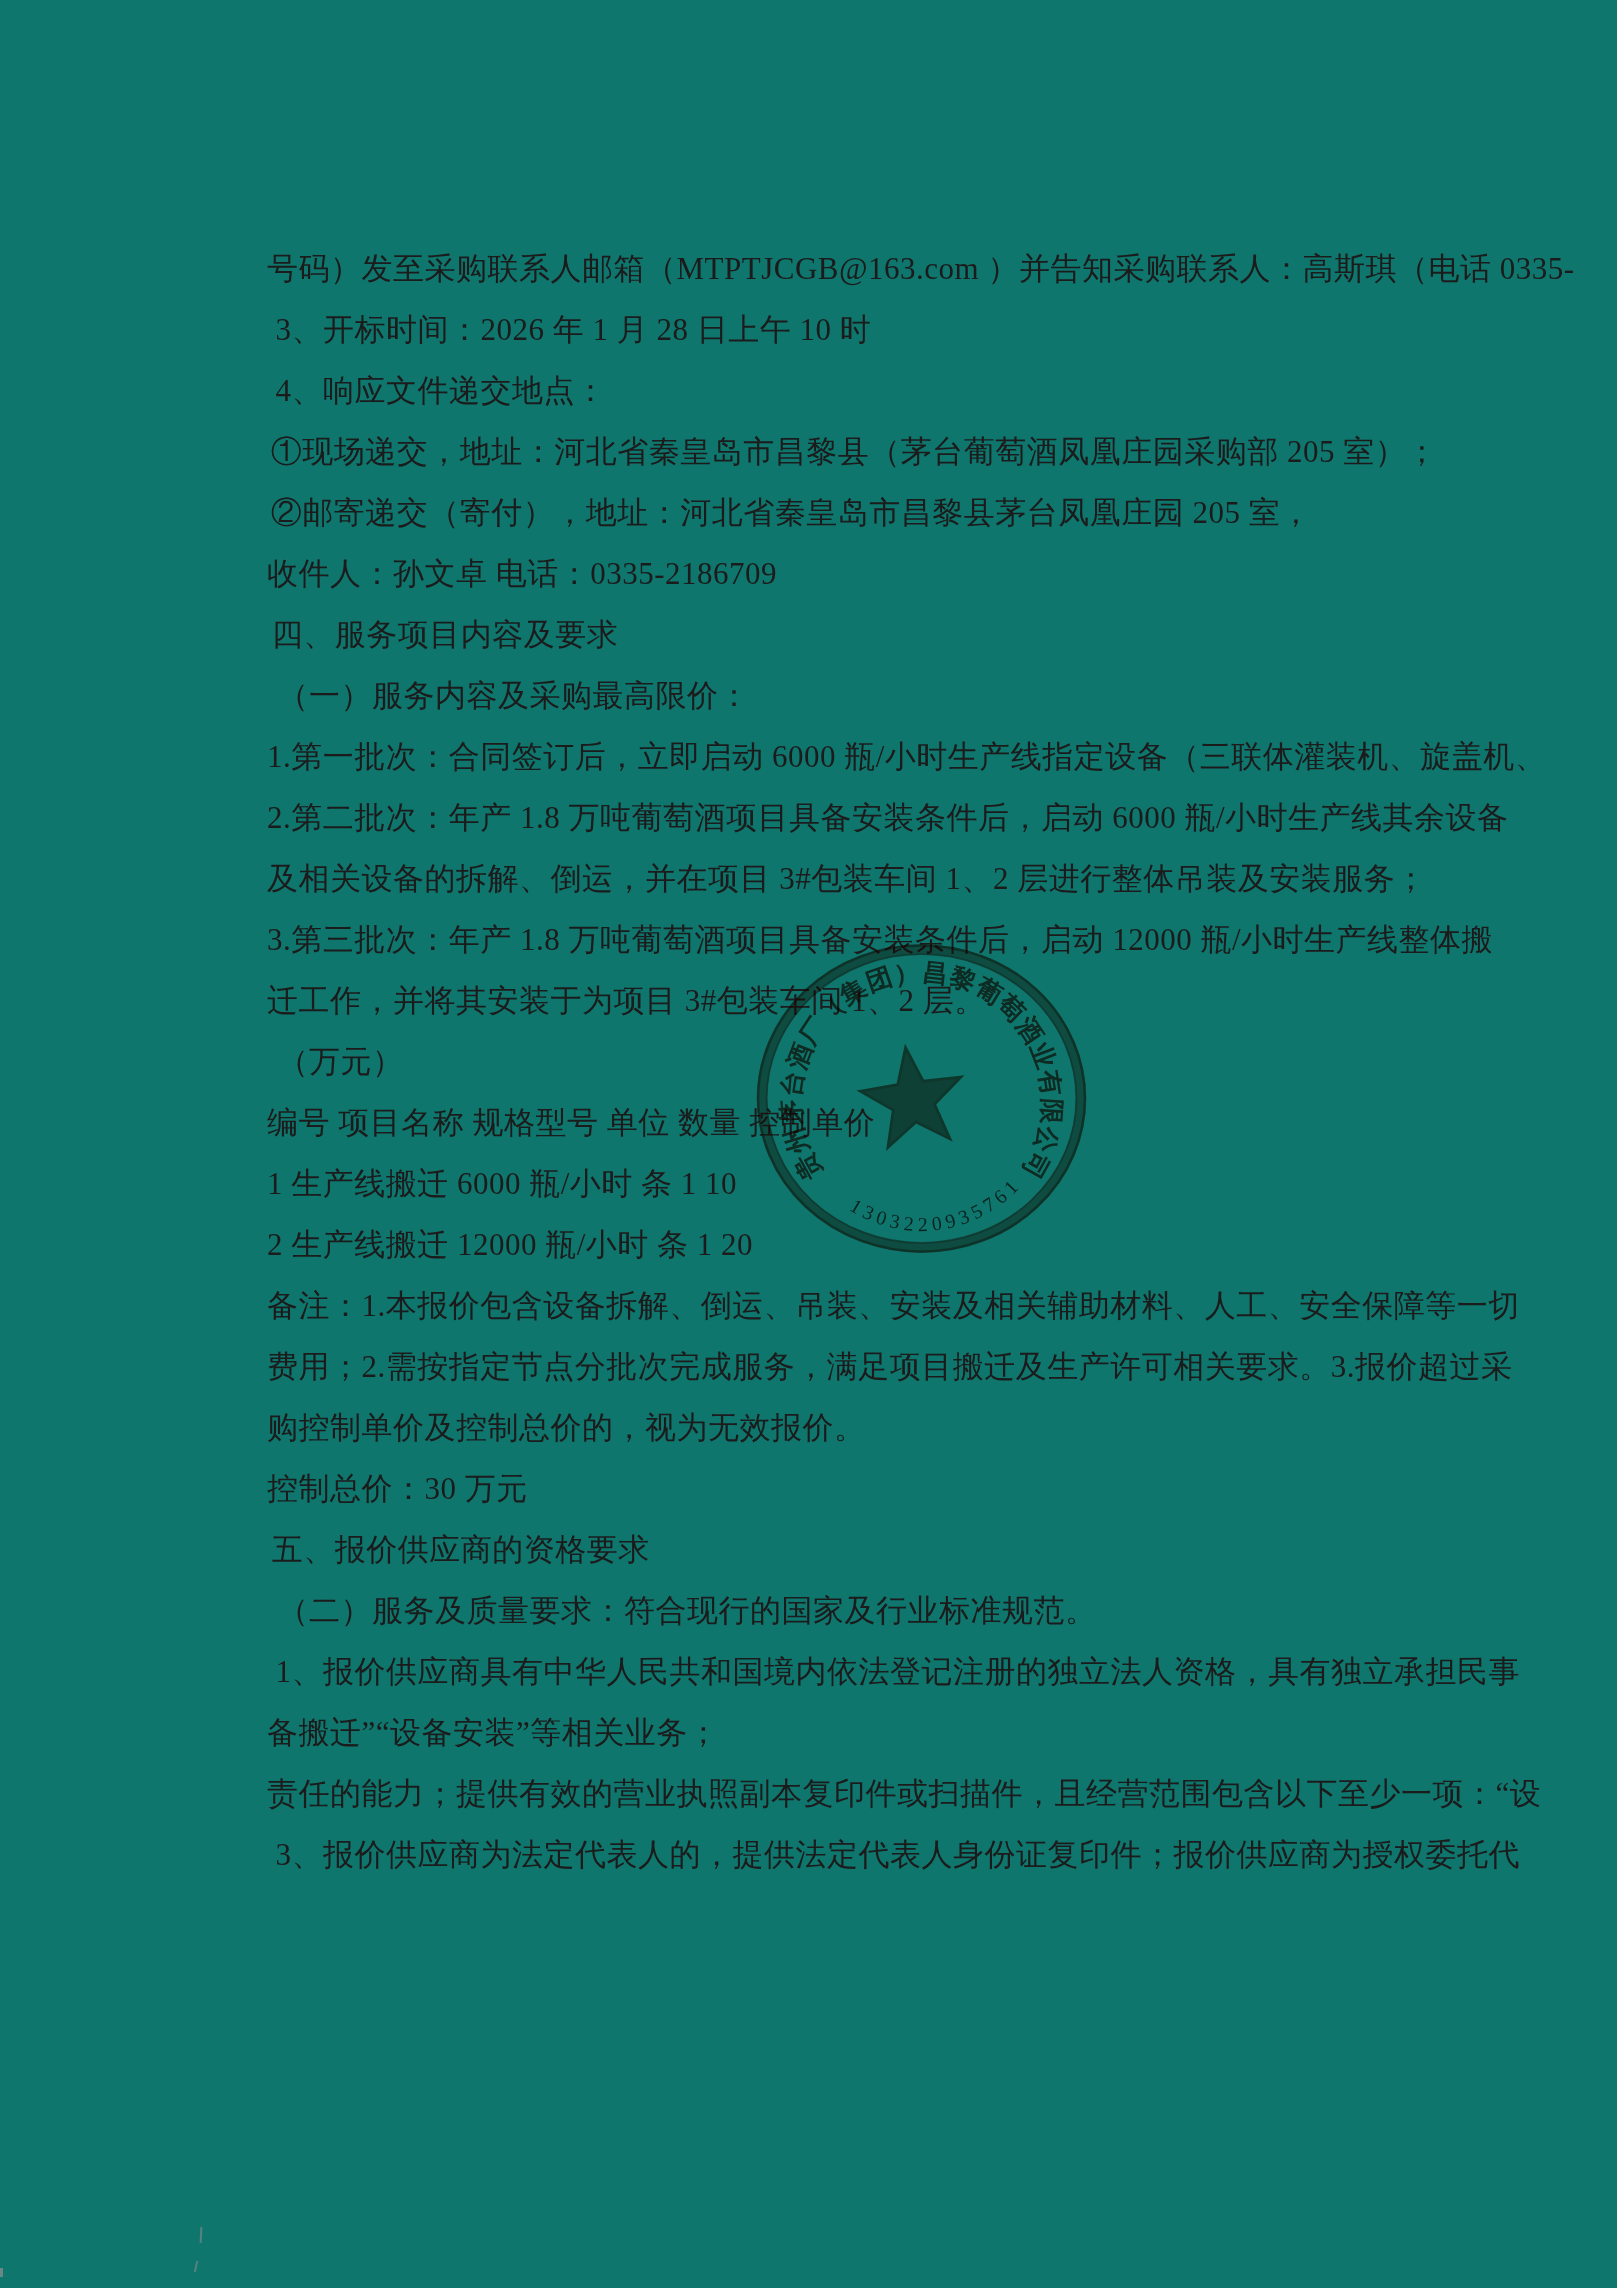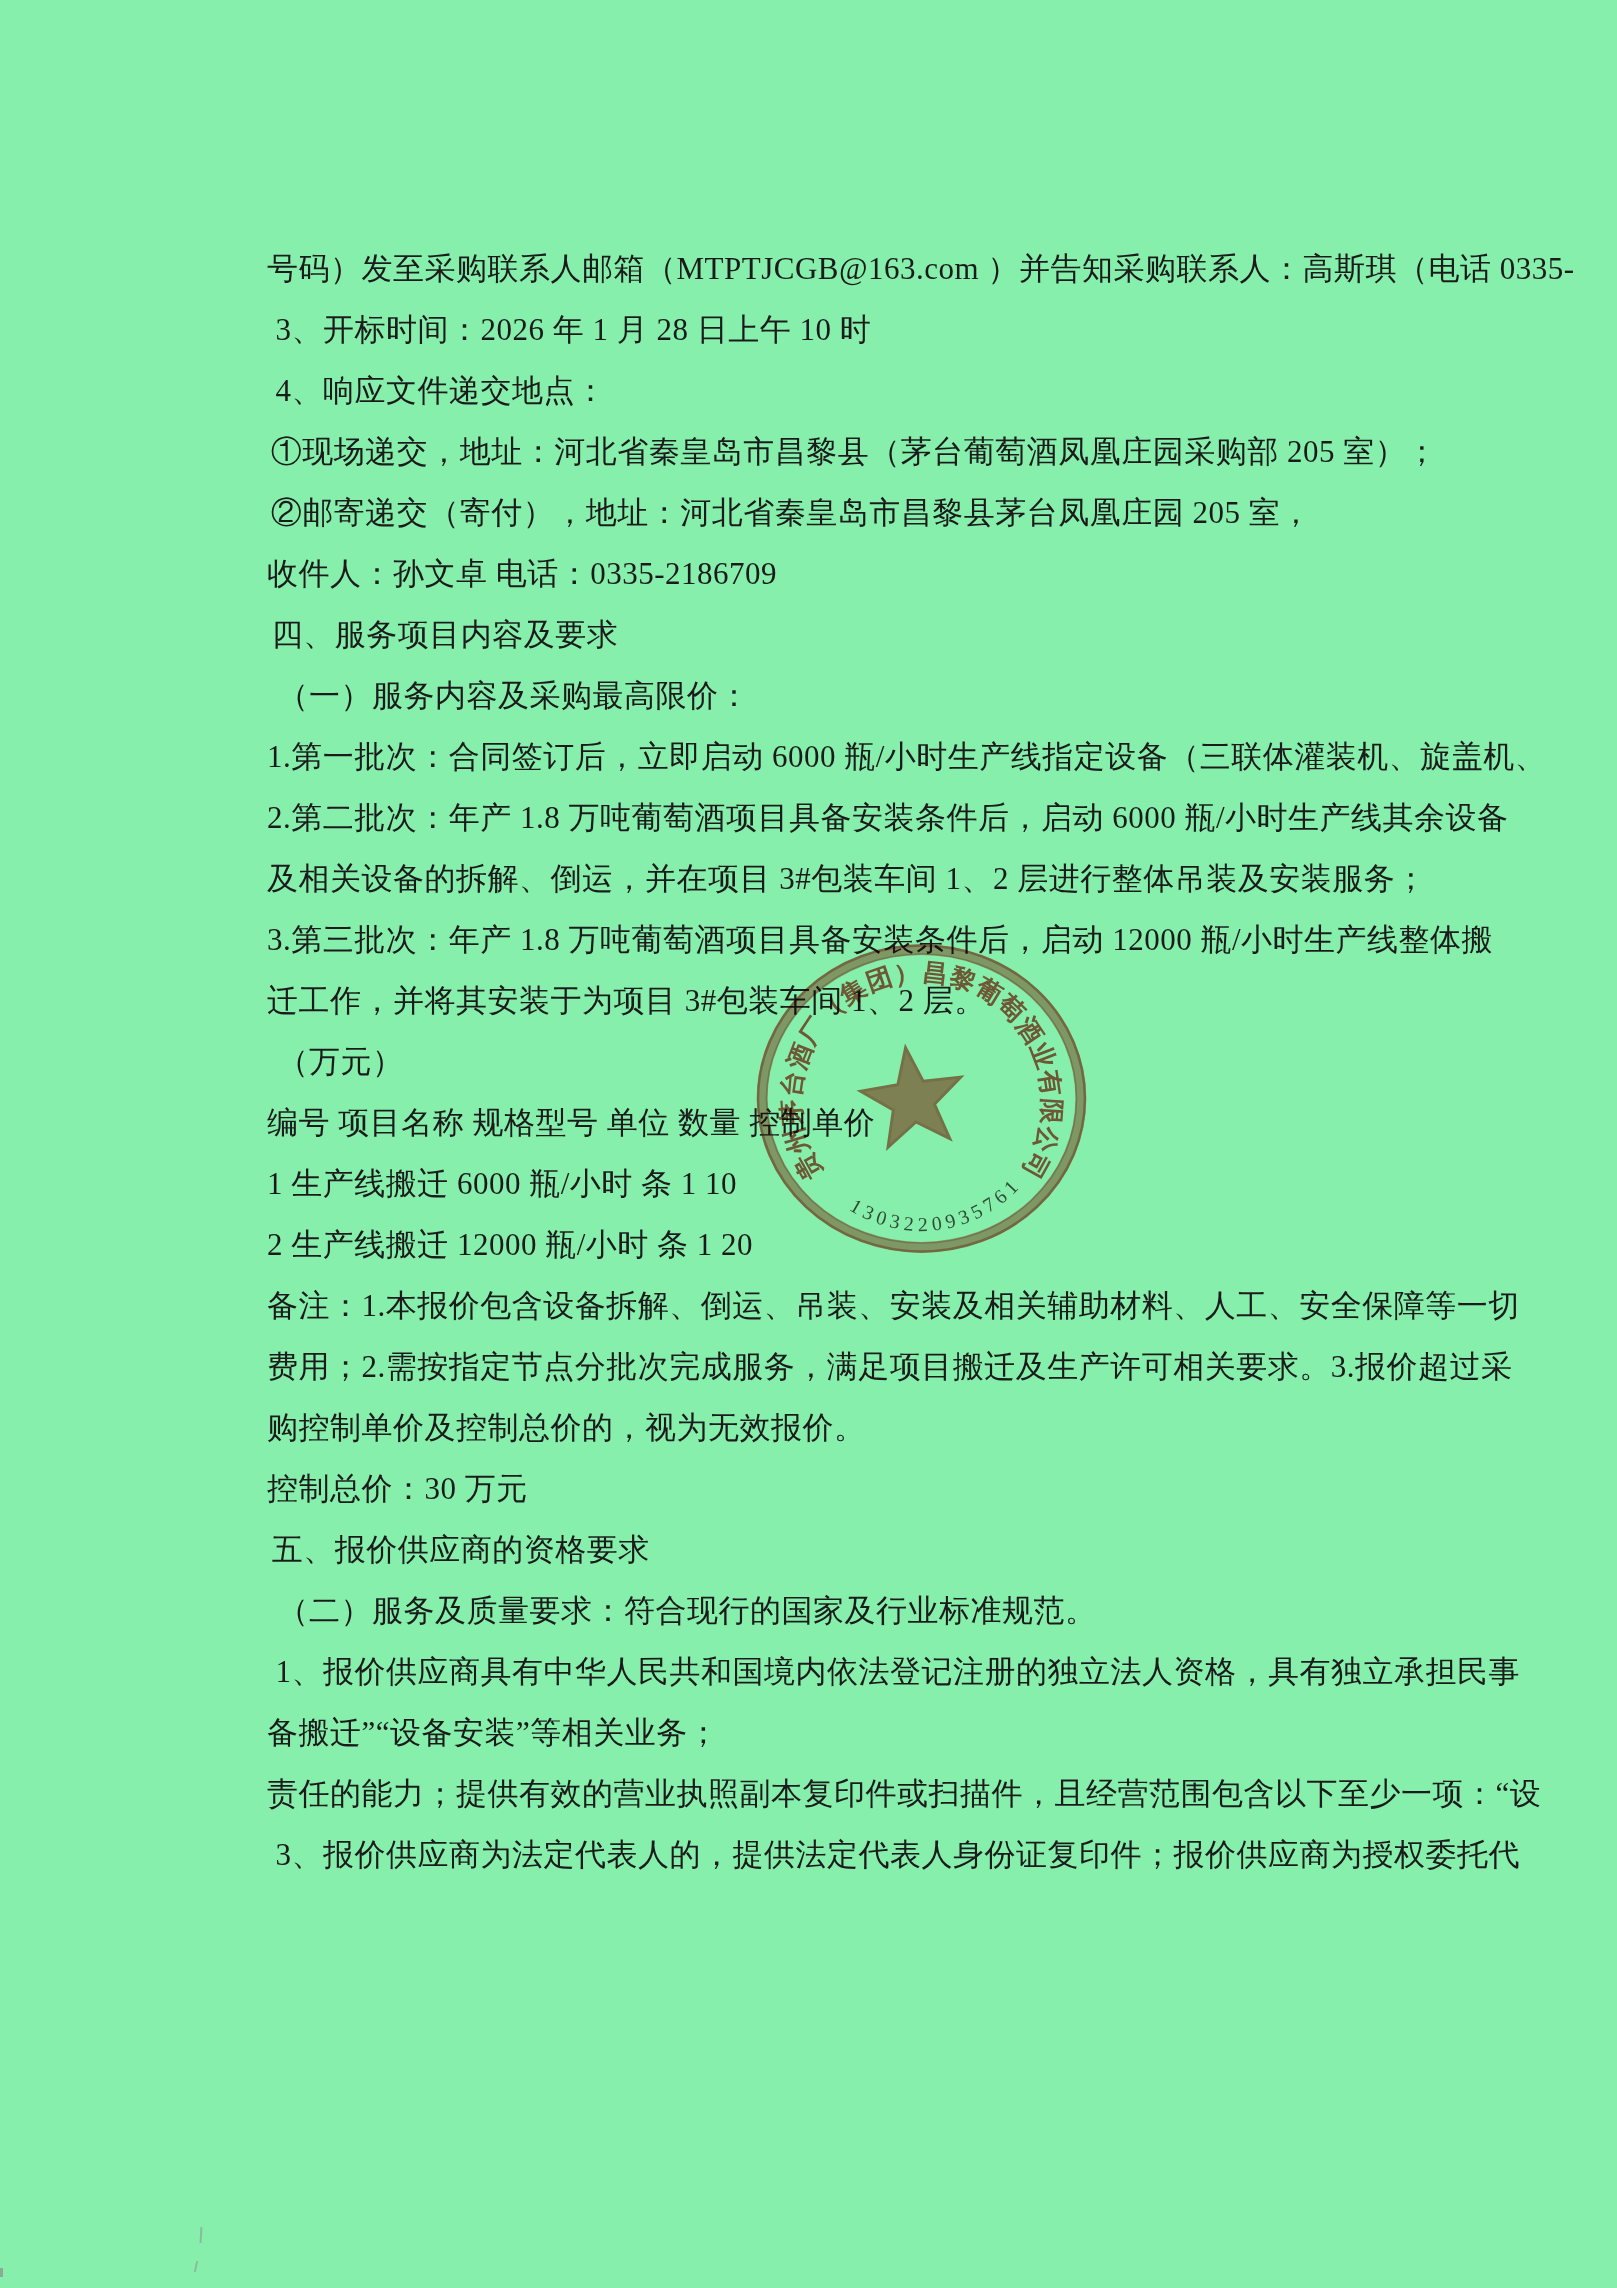--- a/index.html
+++ b/index.html
@@ -1,19 +1,19 @@
 <!DOCTYPE html>
 <html style="font-size:15px"><head>
 <meta charset="utf-8">
 <style>
   html,body{margin:0;padding:0;background:#9a9a9a;}
   .page{
     position:relative;
     width:1618px;height:2288px;
-    background:#86efac;
+    background:#0f766e;
     overflow:hidden;
     font-family:"Liberation Serif","DejaVu Serif",serif;
   }
   .doc-lines{
     position:absolute;
     left:267px;top:238px;
     width:1189px;
     color:#1b1b1b;
   }
   .line{

